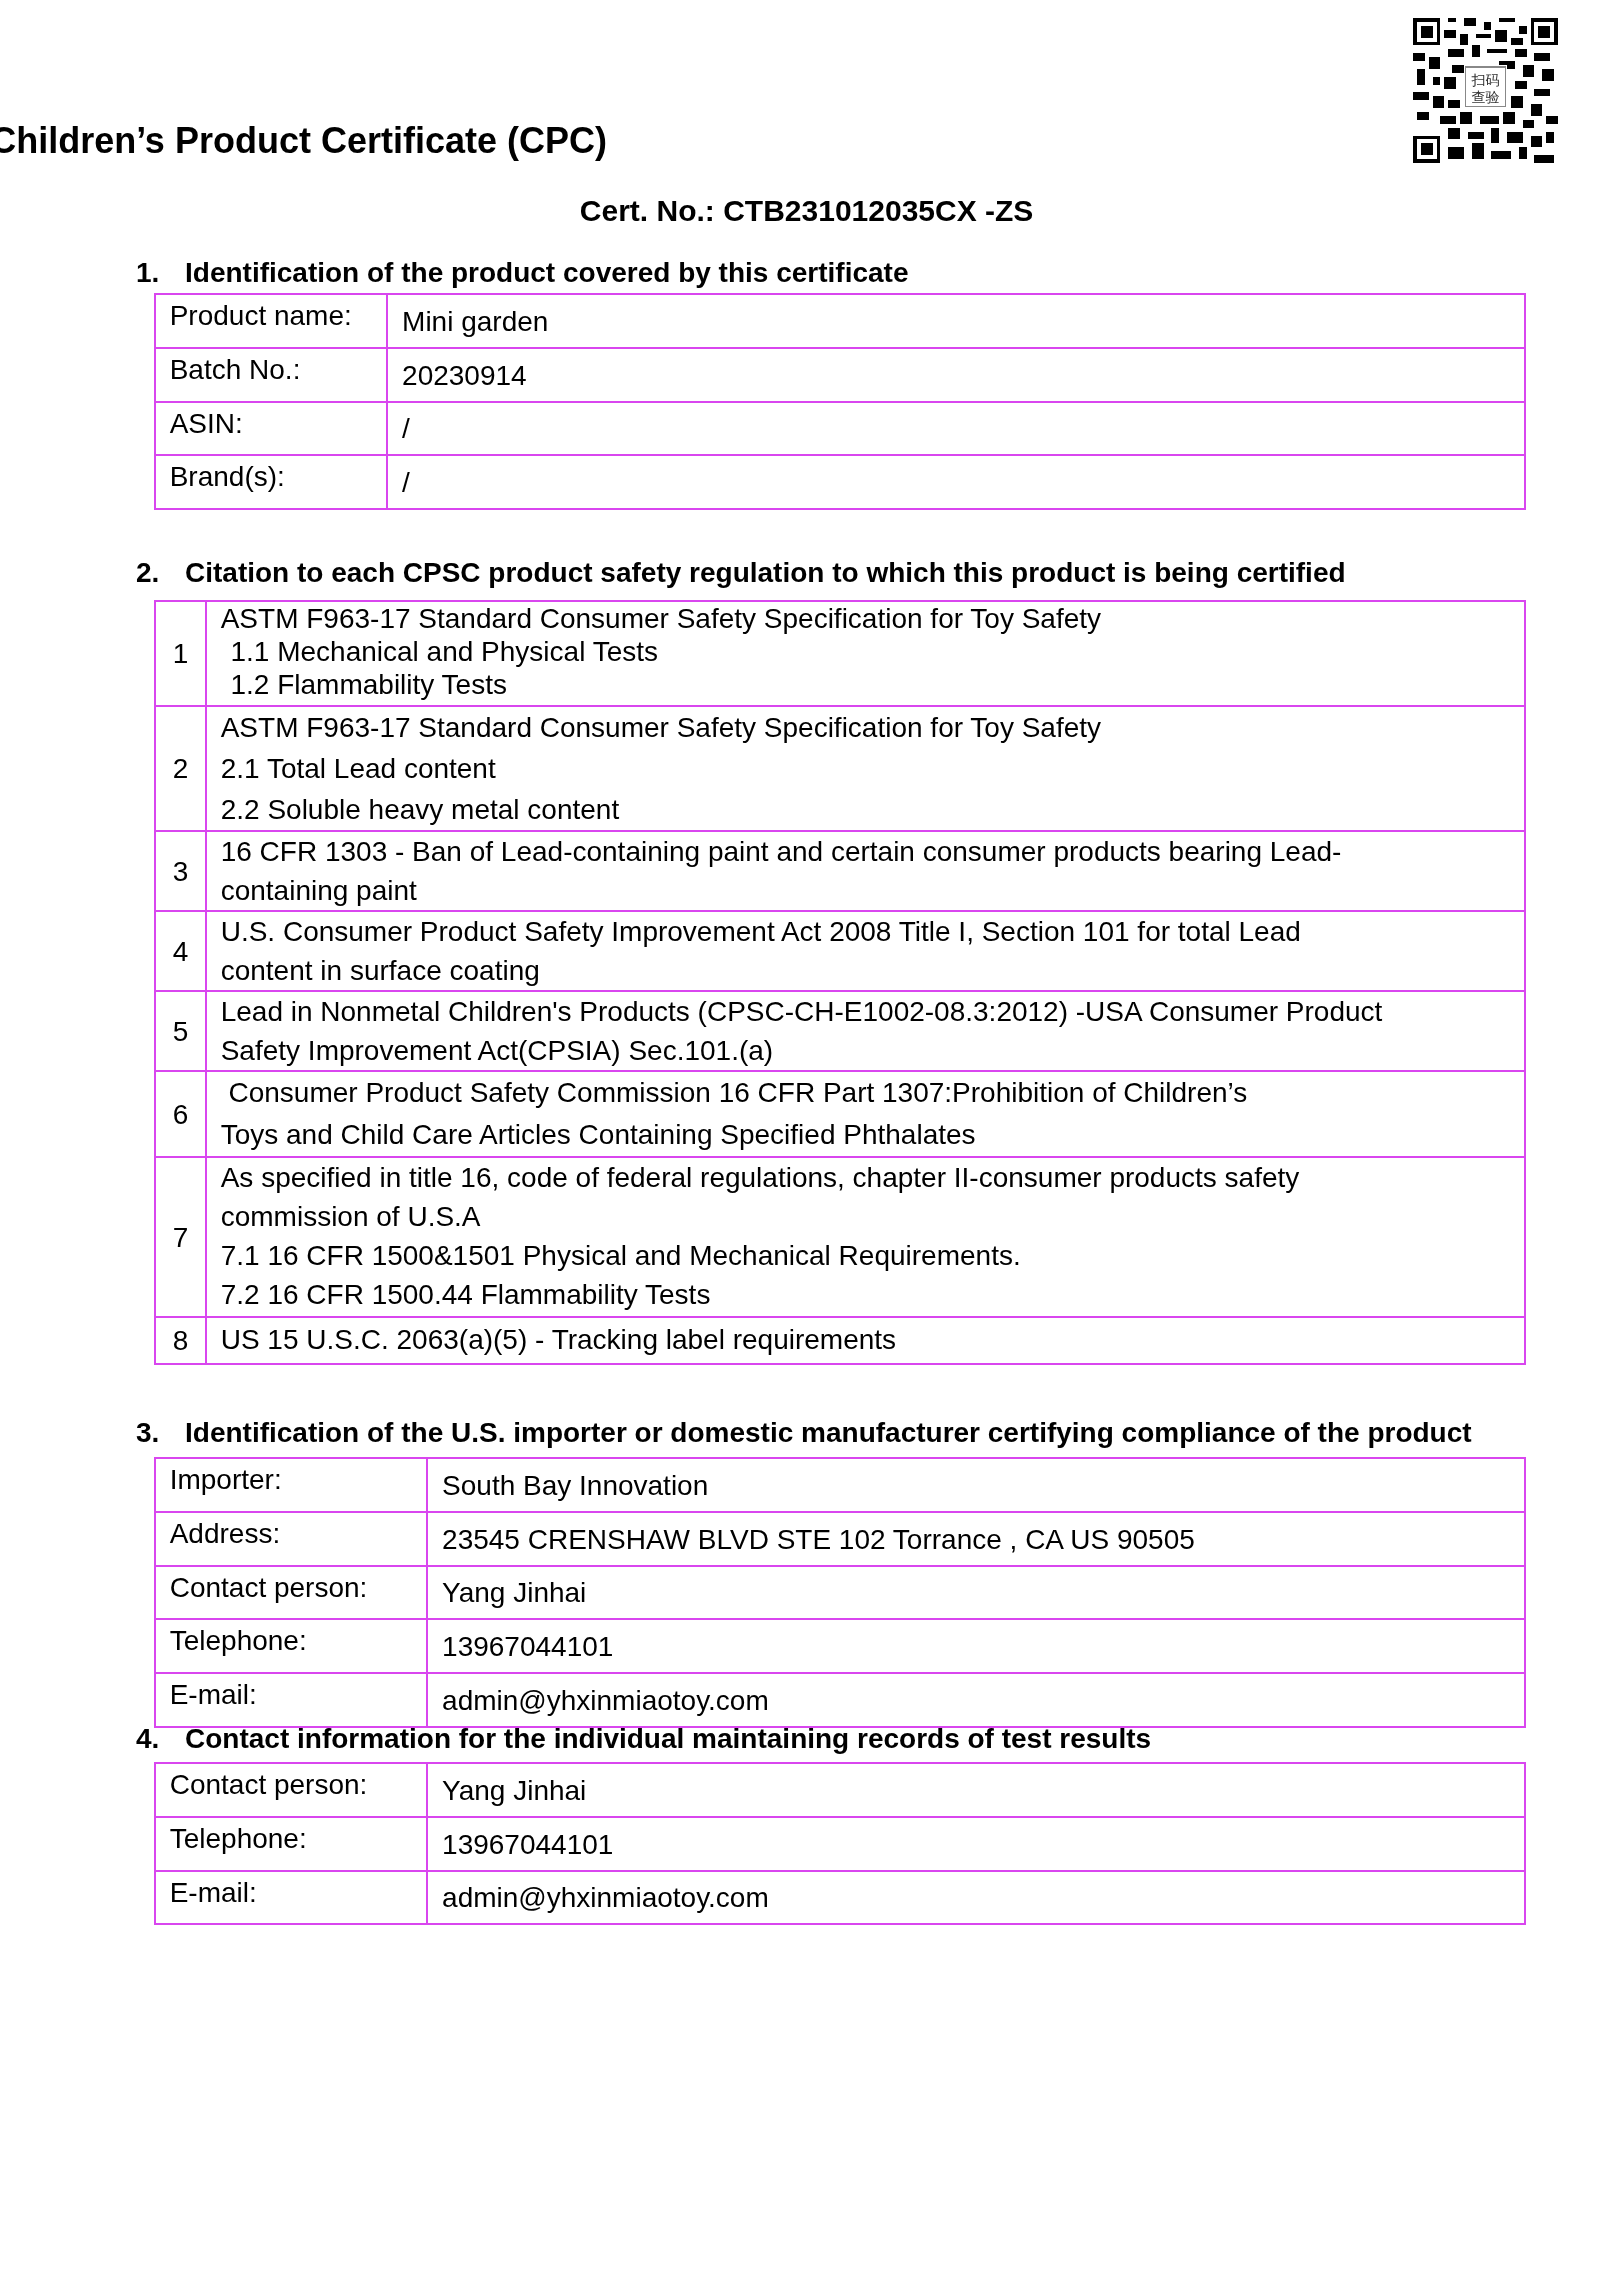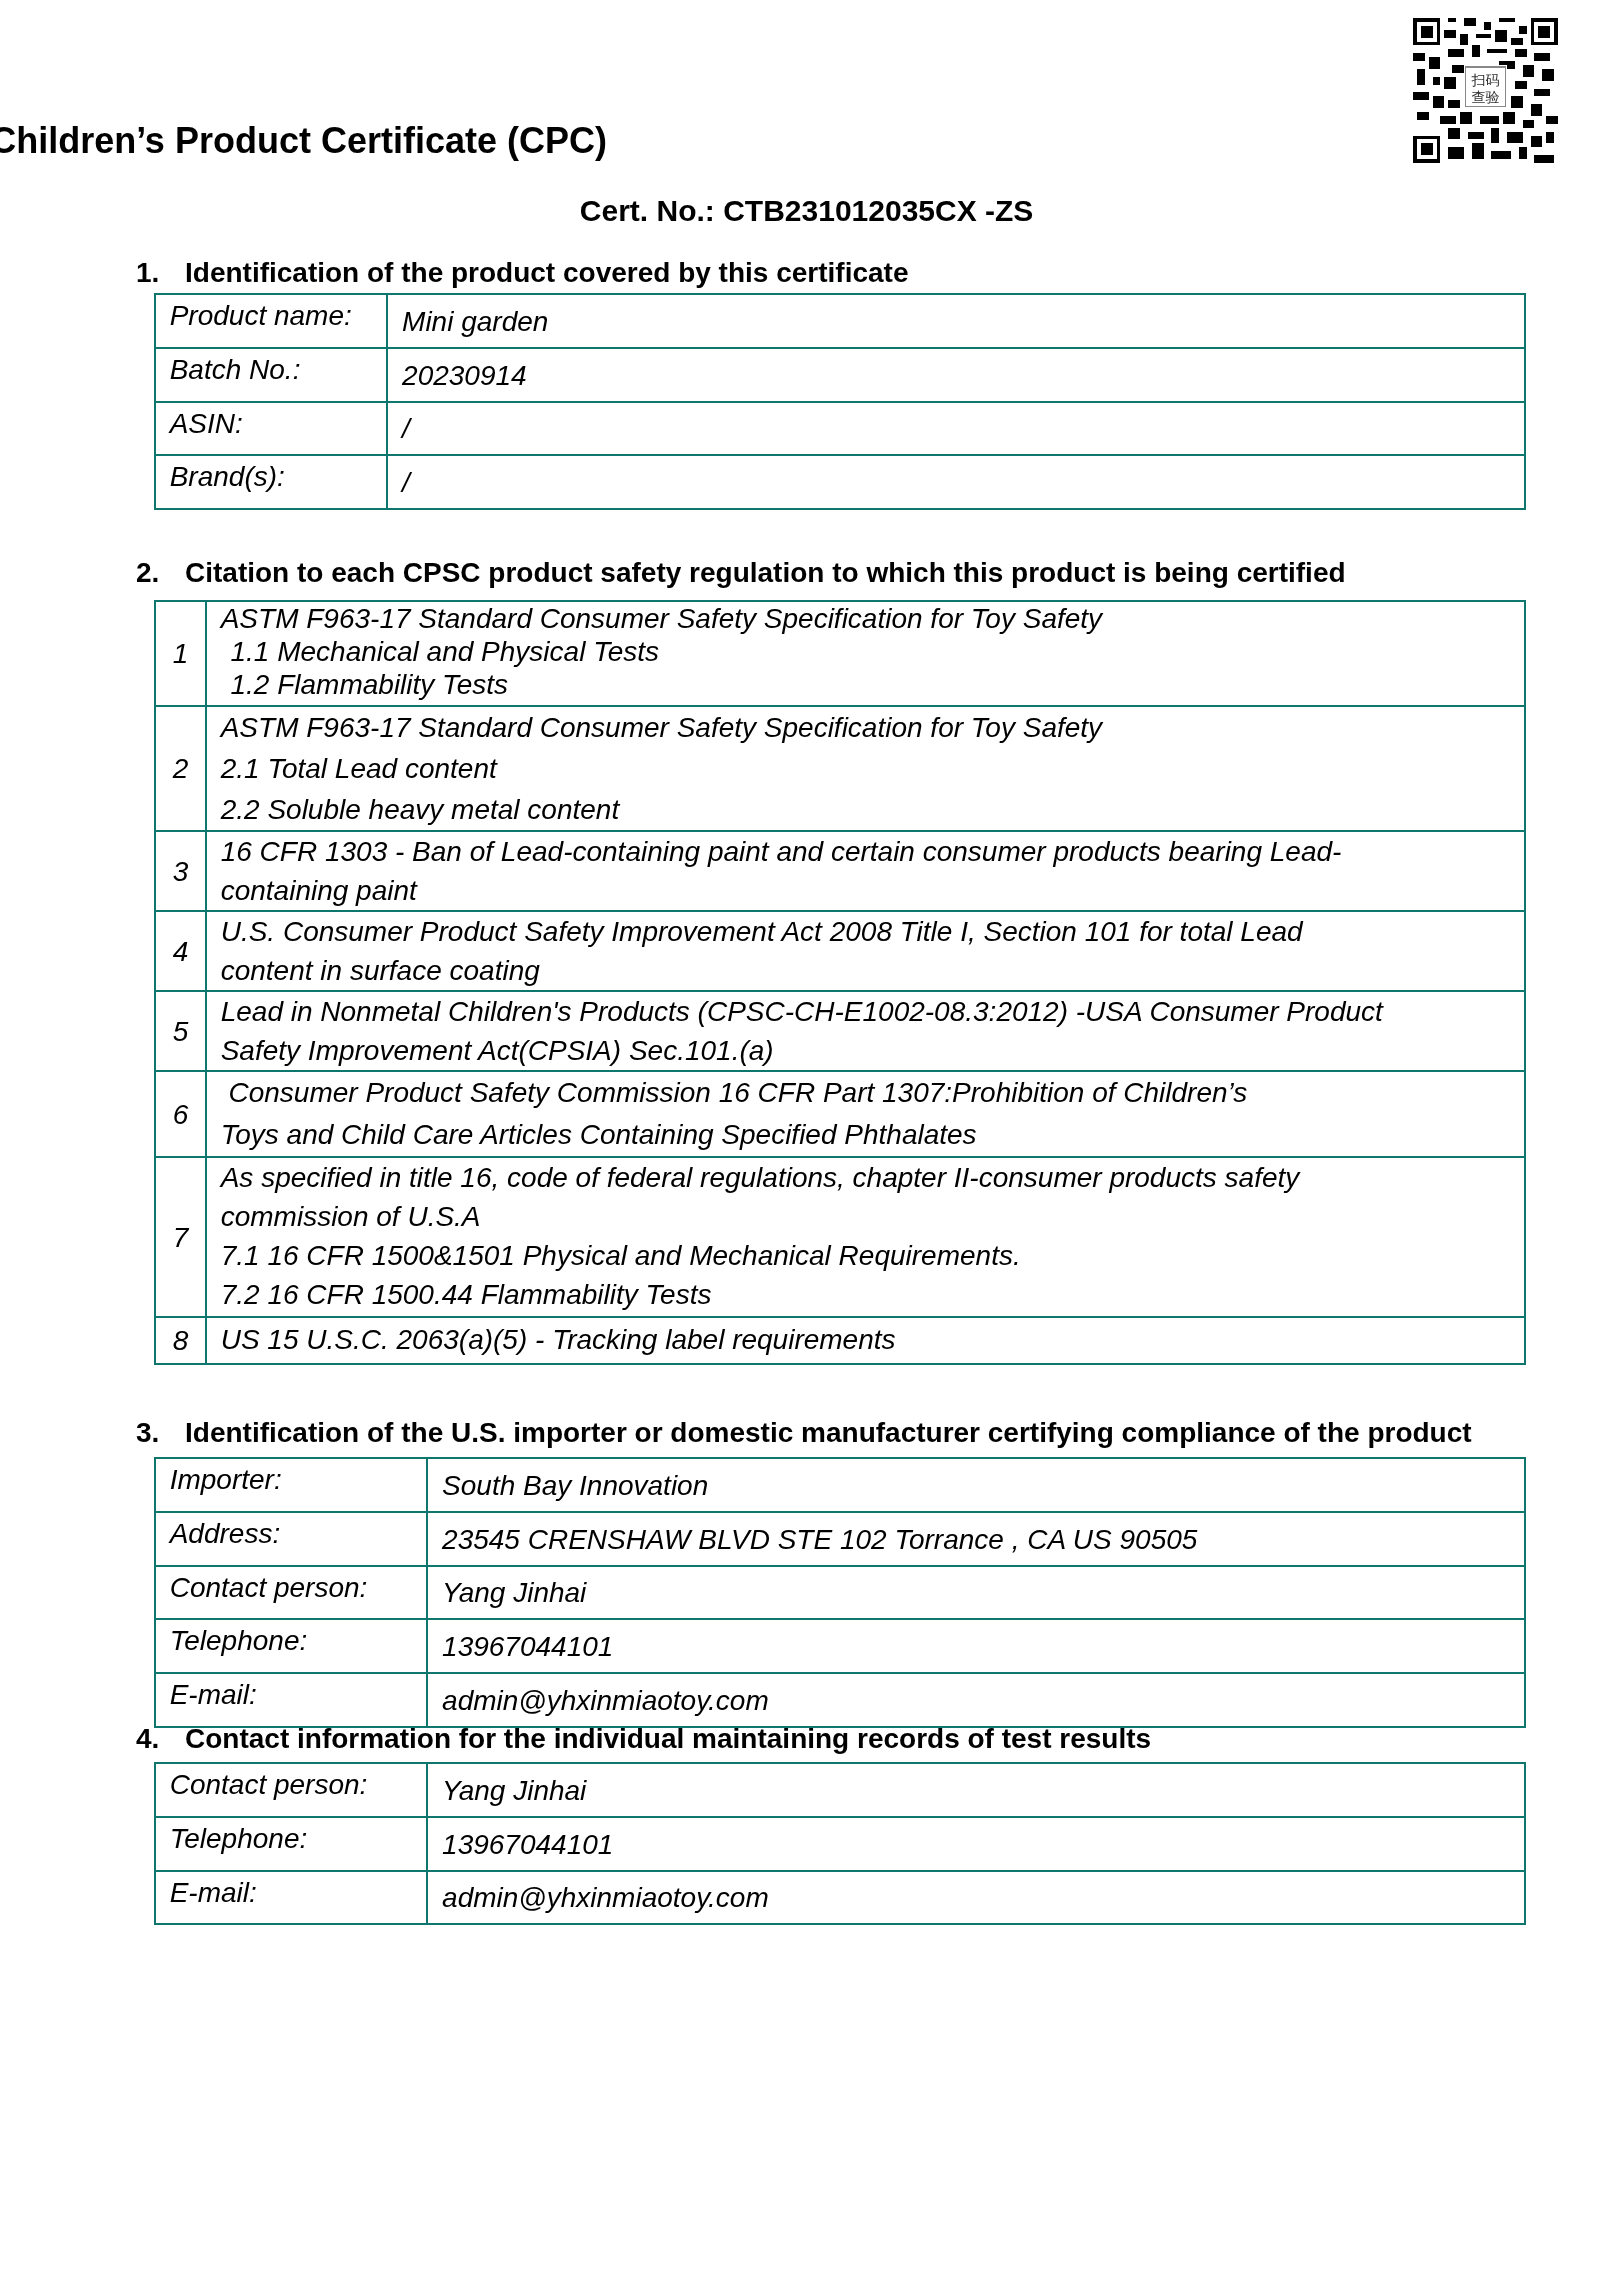--- a/index.html
+++ b/index.html
@@ -9,21 +9,21 @@
   .title { position:absolute; left:0; width:1621px; top:120px; text-align:left;
            font-size:36px; font-weight:bold; padding-left:9.8px; box-sizing:border-box; }
   .title span { display:inline-block; transform:translateX(-19.6px); }
   .cert { position:absolute; left:0; width:1621px; top:194px; text-align:center;
           font-size:30px; font-weight:bold; }
   .cert span { display:inline-block; transform:translateX(-3.9px); }
   .sec-h { position:absolute; left:116px; font-size:28px; font-weight:bold; white-space:nowrap;margin-left:20px; }
   .sec-h .num { display:inline-block; width:49px; }
   table { position:absolute; left:154px; width:1372px; border-collapse:collapse;
           font-size:28px; }
-  td { border:2px solid #0f766e; padding:0 13.7px; vertical-align:top; line-height:37px;font-style:italic; }
+  td { border:2px solid #d946ef; padding:0 13.7px; vertical-align:top; line-height:37px; }
   .t1 td, .t3 td, .t4 td { height:44px; }
   .t1 td.lbl { width:203px; padding-top:2px; }
   .t1 td.val { padding-top:7.8px; }
   .t3 td.lbl, .t4 td.lbl { width:243px; padding-top:2px; }
   .t3 td.val, .t4 td.val { padding-top:7.8px; }
   .t2 td.no { width:49px; text-align:center; vertical-align:middle; padding:0; }
   .t2 td.txt { padding:0 13.7px; }
   .t2 .line { display:block; }
   .t2 .indent { padding-left:9.8px; }
   .t4 td.mid { vertical-align:middle; }

